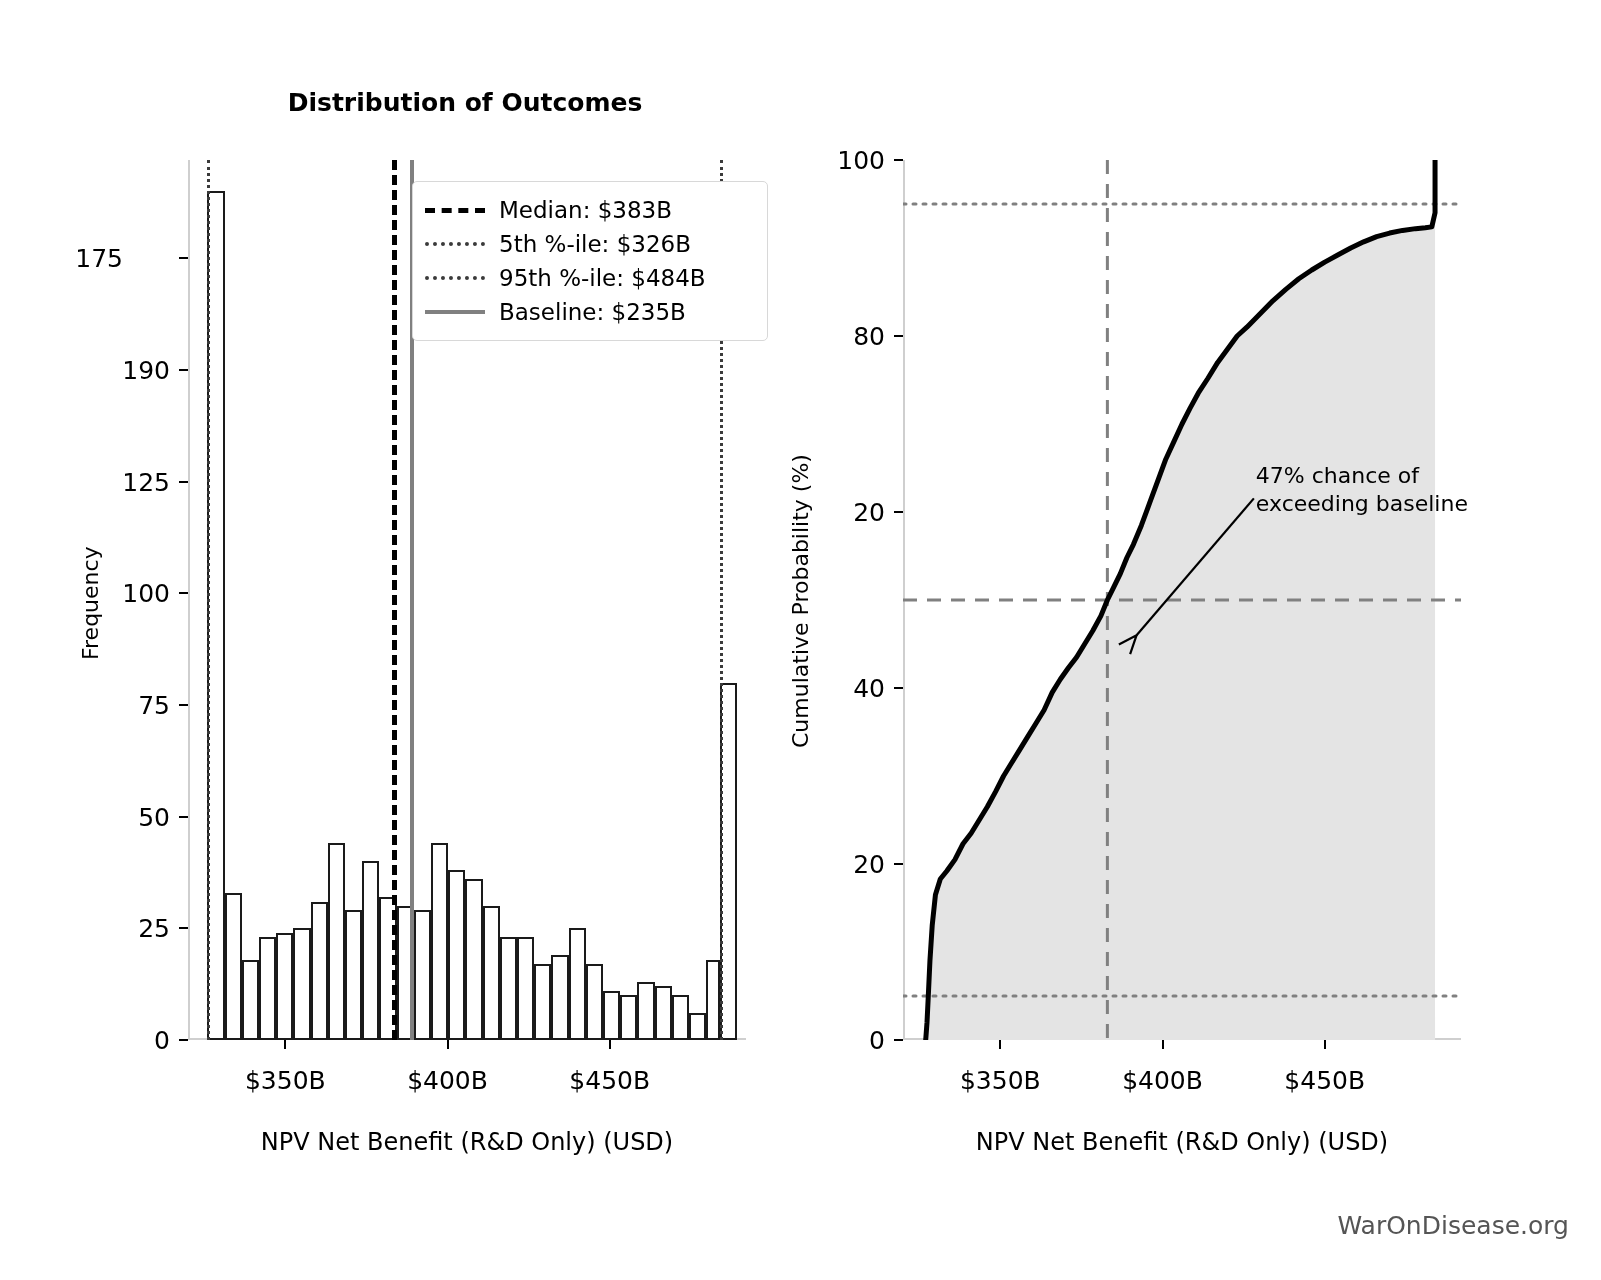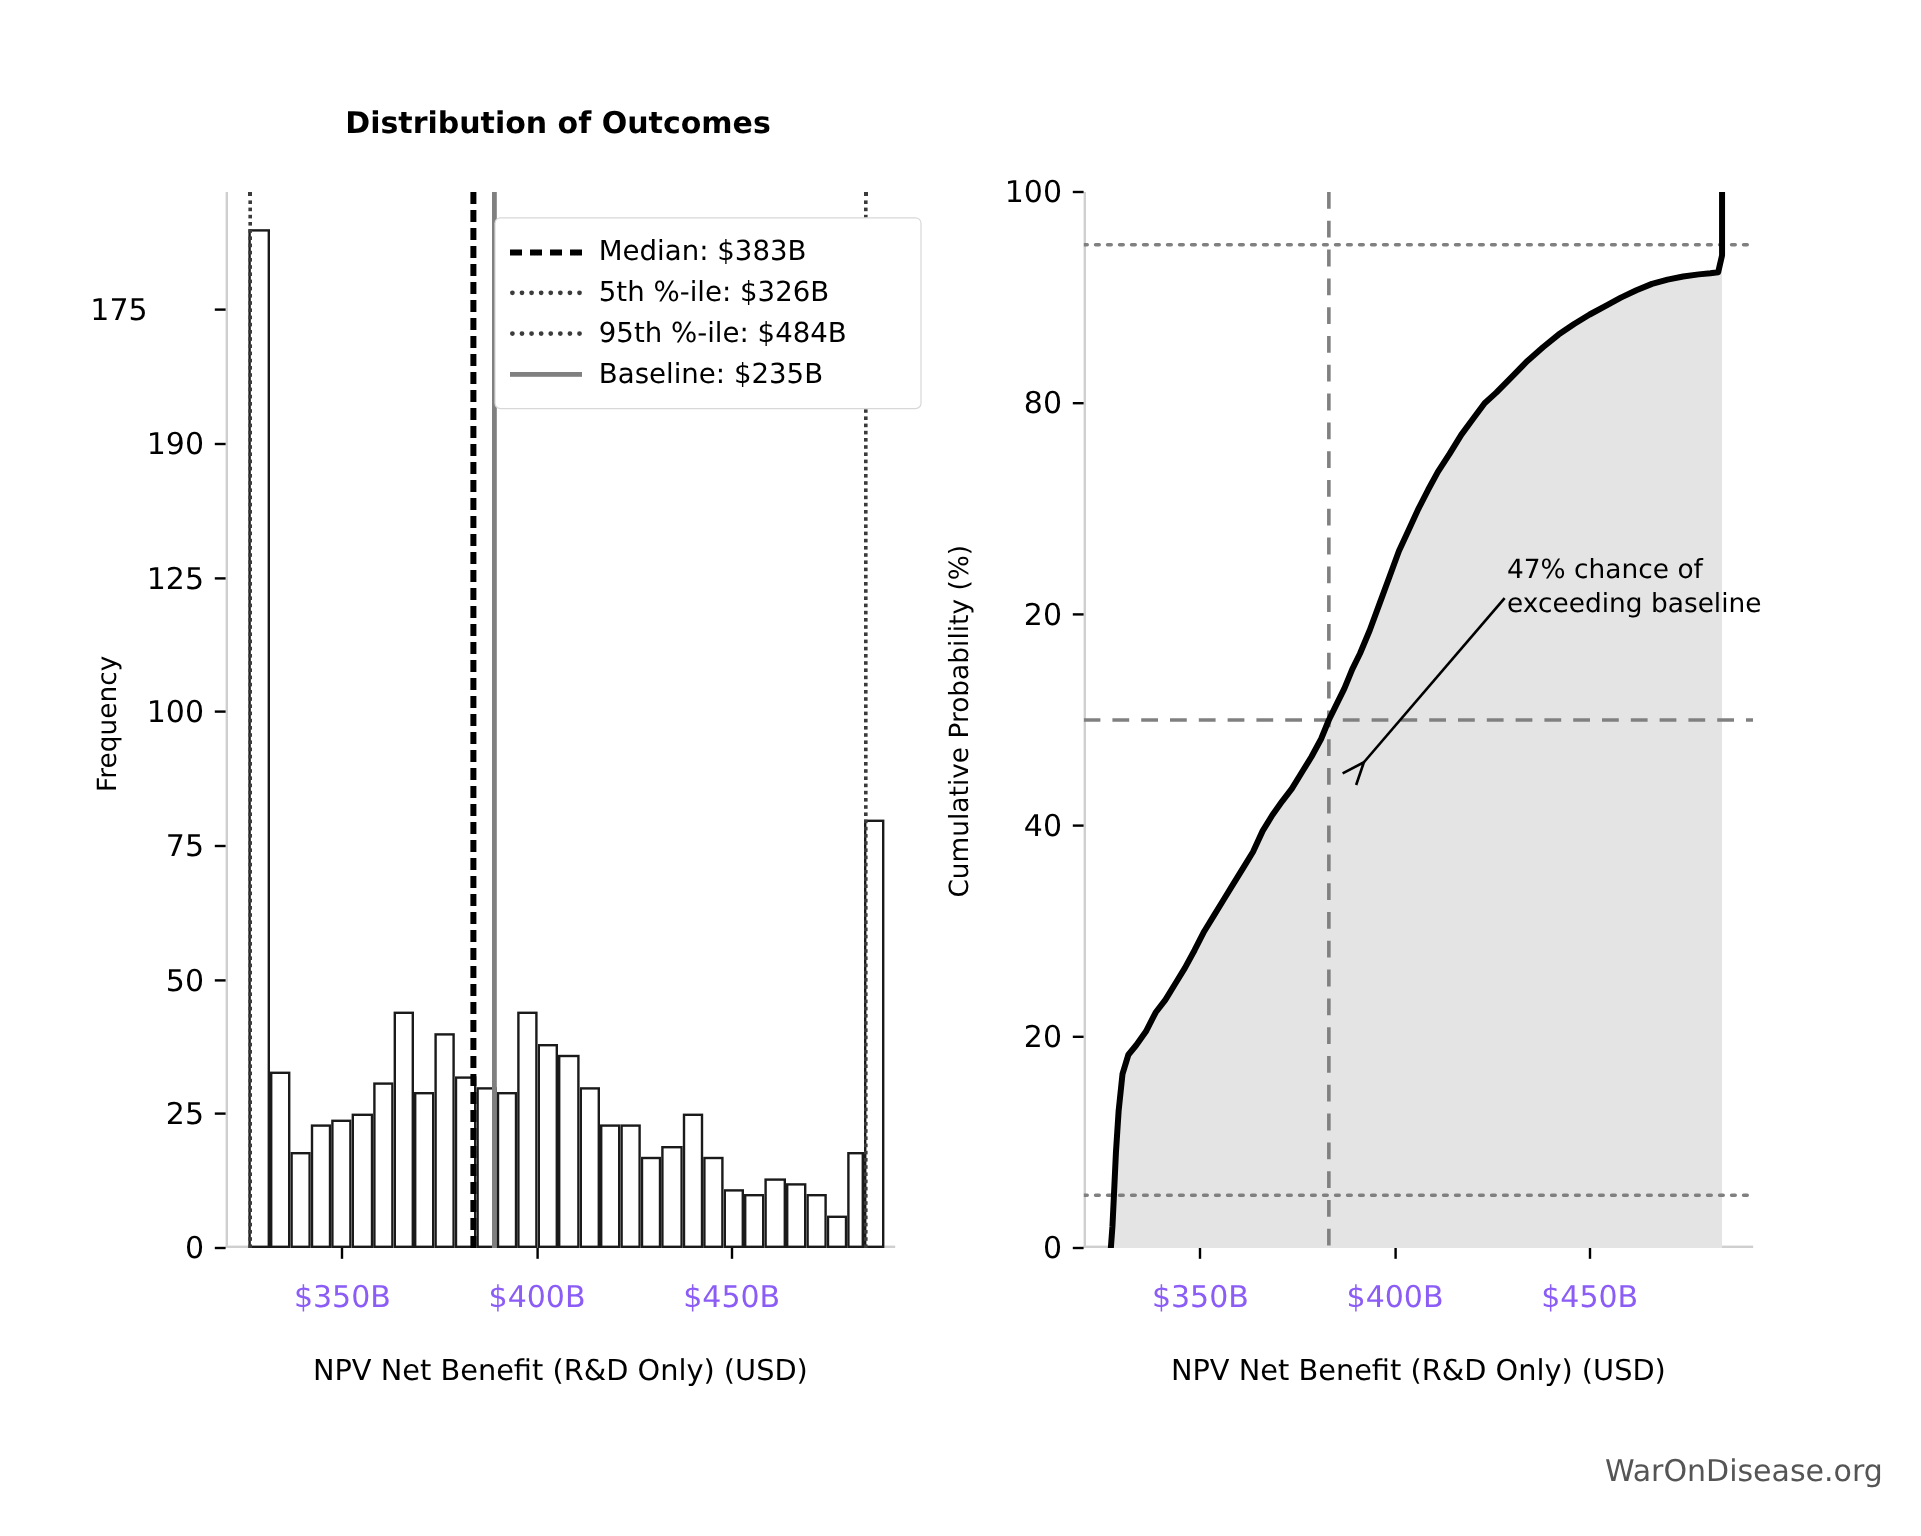--- a/index.html
+++ b/index.html
@@ -56,21 +56,21 @@
   }
   .ytick-mark{
     position:absolute;
     width:9px;height:2px;background:#000;
     transform:translateY(-50%);
   }
   .xtick{
     position:absolute;
     transform:translateX(-50%);
     font-size:25px;
-    color:#8b5cf6;
+    color:#000000;
     white-space:nowrap;
   }
   .xtick-mark{
     position:absolute;
     width:2px;height:9px;background:#000;
     transform:translateX(-50%);
   }
 
   
   .xlabel{

